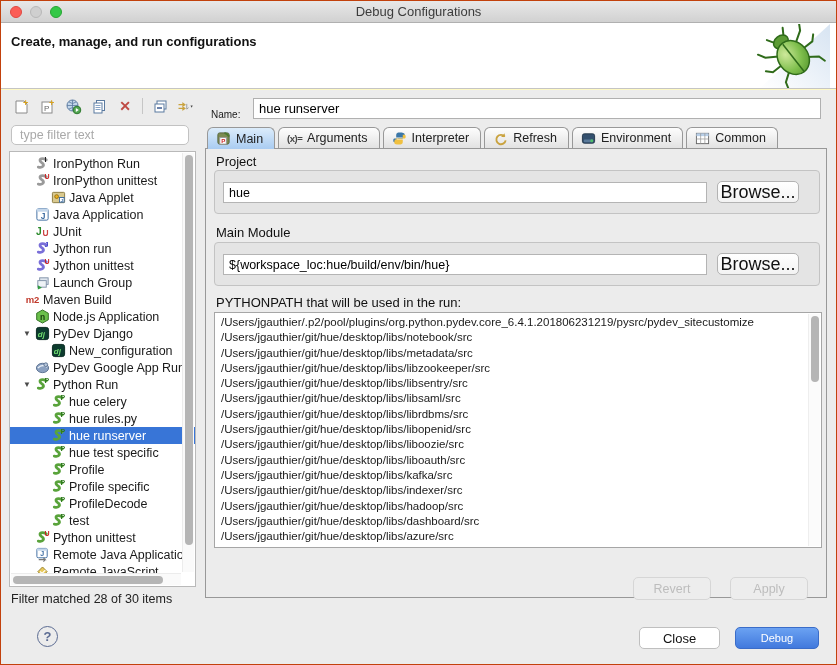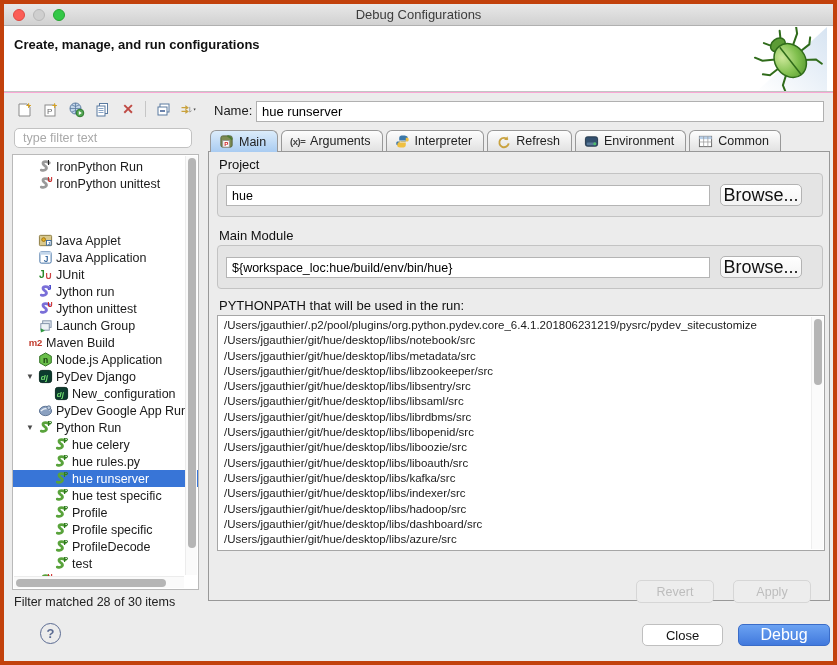--- a/index.html
+++ b/index.html
@@ -1,18 +1,18 @@
 <!DOCTYPE html>
 <html><head>
 <meta charset="utf-8">
 <style>
   * { margin:0; padding:0; box-sizing:border-box; }
   html,body { width:837px; height:665px; }
   body { font-family:"Liberation Sans", sans-serif; background:#ececec; color:#1a1a1a; }
-  .window { position:relative; width:837px; height:665px; background:#f9a8d4; border:4px solid #c2410c; overflow:hidden; }
+  .window { position:relative; width:837px; height:665px; background:#fef9c3; border:1px solid #c2410c; overflow:hidden; }
 
   
   .titlebar { position:relative; height:22px; background:linear-gradient(#e8e8e8,#d1d1d1); border-bottom:1px solid #b0b0b0; text-align:center; line-height:21px; font-size:13px; color:#3c3c3c; }
   .lights { position:absolute; left:9px; top:5px; display:flex; gap:8px; }
   .light { width:12px; height:12px; border-radius:50%; }
   .light.red   { background:#fb5d56; border:1px solid #e04841; }
   .light.gray  { background:#cfcfcf; border:1px solid #b8b8b8; }
   .light.green { background:#34c847; border:1px solid #27a532; }
 
   
@@ -37,21 +37,21 @@
   .trow.sel .arrow { color:#fff; }
   .ticon { width:17px; flex:0 0 17px; display:inline-flex; align-items:center; justify-content:center; }
   .tlabel { padding-left:2px; }
   .vsb { position:absolute; top:1px; right:1px; bottom:14px; width:12px; background:#fafafa; border-left:1px solid #ececec; }
   .vsb .thumb { position:absolute; left:2px; top:2px; width:8px; height:93%; background:#b5b5b5; border-radius:4px; }
   .hsb { position:absolute; left:1px; right:14px; bottom:1px; height:12px; background:#fafafa; border-top:1px solid #ececec; }
   .hsb .thumb { position:absolute; top:2px; left:2px; height:8px; width:88%; background:#b5b5b5; border-radius:4px; }
   .status-text { position:absolute; left:10px; top:502px; font-size:12.5px; color:#222; }
 
   
-  .name-label { position:absolute; left:210px; top:10px; font-size:13px; }
+  .name-label { position:absolute; left:210px; top:19px; font-size:10px; }
   .name-input { position:absolute; left:252px; top:8px; width:568px; height:21px; border:1px solid #b0b0b0; background:#fff; font-size:13px; padding:0 5px; font-family:"Liberation Sans", sans-serif; }
 
   .tabs { position:absolute; left:206px; top:37px; height:22px; display:flex; z-index:2; }
   .tab { display:flex; align-items:center; gap:5px; padding:0 11px 0 8px; height:21px; border:1px solid #989898; border-bottom:none; border-radius:6px 6px 0 0; background:linear-gradient(#fdfdfd,#e2e2e2); font-size:12.5px; margin-right:3px; color:#222; }
   .tab.selected { background:linear-gradient(#dcecfb,#a9ccf1); height:22px; }
   .tab .ic { display:inline-flex; width:15px; height:15px; align-items:center; justify-content:center; }
 
   .tab-body { position:absolute; left:204px; top:58px; width:622px; height:450px; border:1px solid #989898; background:#ececec; }
   .grp-label { position:absolute; left:10px; font-size:13px; color:#111; }
   .grp-box { position:absolute; left:8px; width:606px; height:44px; background:#e4e4e4; border:1px solid #c3c3c3; border-radius:4px; }
@@ -63,21 +63,21 @@
   .pp-vsb { position:absolute; top:1px; right:1px; bottom:1px; width:12px; background:#fbfbfb; border-left:1px solid #eee; }
   .pp-vsb .thumb { position:absolute; left:2px; top:2px; width:8px; height:66px; background:#b5b5b5; border-radius:4px; }
   .revert-btn, .apply-btn { position:absolute; top:428px; height:23px; border:1px solid #d6d6d6; border-radius:5px; background:#ededed; color:#bdbdbd; font-size:12.5px; font-family:"Liberation Sans", sans-serif; }
   .revert-btn { left:427px; width:78px; }
   .apply-btn { left:524px; width:78px; }
 
   
   .bottom-bar { position:absolute; left:0; right:0; bottom:0; height:48px; background:#ececec; }
   .help-btn { position:absolute; left:36px; top:10px; width:21px; height:21px; border:1.5px solid #5b6b92; border-radius:50%; color:#5b6b92; font-size:13px; font-weight:bold; background:transparent; text-align:center; line-height:18px; font-family:"Liberation Sans", sans-serif; }
   .close-btn { position:absolute; left:638px; top:11px; width:81px; height:22px; border:1px solid #bfbfbf; border-radius:5px; background:#ffffff; font-size:13px; color:#111; font-family:"Liberation Sans", sans-serif; }
-  .debug-btn { position:absolute; left:734px; top:11px; width:92px; height:22px; border:1px solid #3a6cc8; border-radius:5px; background:linear-gradient(#6ba2f2,#4179dd); font-size:16px; color:#fff; font-family:"Liberation Sans", sans-serif; }
+  .debug-btn { position:absolute; left:734px; top:11px; width:84px; height:22px; border:1px solid #3a6cc8; border-radius:5px; background:linear-gradient(#6ba2f2,#4179dd); font-size:11px; color:#fff; font-family:"Liberation Sans", sans-serif; }
 </style>
 </head>
 <body>
 
 <div class="window">
 
   <div class="titlebar">
     <div class="lights">
       <span class="light red"></span>
       <span class="light gray"></span>
@@ -187,21 +187,21 @@
           <div class="trow" style="padding-left: 10px;">
             <span class="arrow"></span>
             <span class="ticon">
               <svg width="15" height="15" viewBox="0 0 16 16">
                 <path d="M12 4 C6 1 3.5 4.5 6.8 6.8 C10.5 9.2 9.5 13 3.5 11.8" fill="none" stroke="#9a9a9a" stroke-width="3" stroke-linecap="round"></path>
                 <text x="10" y="6.5" font-size="7.5" font-weight="bold" fill="#cc2222">U</text>
               </svg>
             </span>
             <span class="tlabel">IronPython unittest</span>
           </div>
-          <div class="trow" style="padding-left: 10px; margin-top: 40px;">
+          <div class="trow" style="padding-left: 26px;">
             <span class="arrow"></span>
             <span class="ticon">
               <svg width="15" height="15" viewBox="0 0 16 16">
                 <rect x="1.5" y="2.5" width="13" height="11" rx="1" fill="#d9c98e" stroke="#8a7a40"></rect>
                 <circle cx="6" cy="7" r="2" fill="#e8b020" stroke="#9a7010"></circle>
                 <rect x="9" y="8" width="5" height="5" fill="#fff" stroke="#3a6aa0"></rect>
                 <text x="10.5" y="12.3" font-size="4.5" font-weight="bold" fill="#3a6aa0">J</text>
               </svg>
             </span>
             <span class="tlabel">Java Applet</span>

